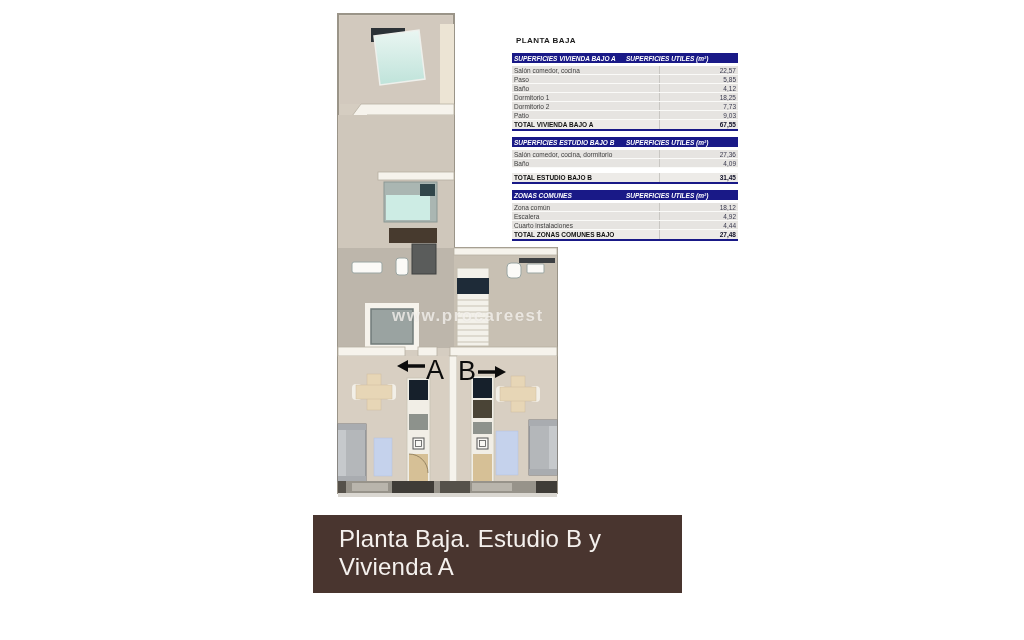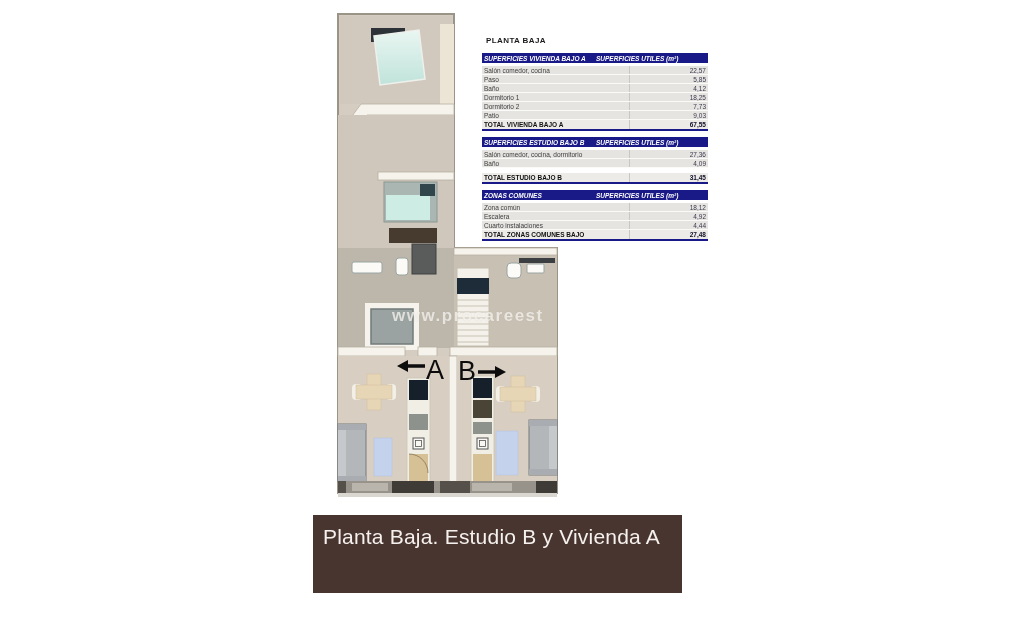--- a/index.html
+++ b/index.html
@@ -6,40 +6,40 @@
     font-family:"Liberation Sans","DejaVu Sans",sans-serif;}
   .stage{position:relative;width:1024px;height:640px;background:#fff;}
 
   
   .plan-svg{position:absolute;left:330px;top:5px;width:235px;height:500px;}
   .watermark{position:absolute;left:392px;top:306px;font-size:17px;letter-spacing:1.5px;
     color:rgba(252,250,246,0.72);text-shadow:0 0 1px rgba(140,134,122,0.25);
     font-weight:bold;white-space:nowrap;pointer-events:none;text-align:center;}
 
   
-  .tables-panel{position:absolute;left:482px;top:36px;width:226px;}
+  .tables-panel{position:absolute;left:512px;top:36px;width:226px;}
   .panel-title{font-size:8px;font-weight:bold;color:#1a1a1a;letter-spacing:0.4px;margin:0 0 8px 4px;}
   .area-table{width:226px;margin-bottom:6px;}
   .t-head{background:#191987;color:#ffffff;font-style:italic;font-weight:bold;font-size:6.5px;
     height:10px;display:flex;align-items:center;}
   .t-head-left{flex:1;padding-left:2px;white-space:nowrap;overflow:hidden;}
   .t-head-right{width:112px;white-space:nowrap;}
   .t-body{margin-top:3px;}
   .t-row{display:flex;height:8px;font-size:6.5px;background:#e6e4e1;border-bottom:1px solid #fafaf8;
     color:#3c3c3c;align-items:center;}
   .t-cell-label{flex:1;padding-left:2px;white-space:nowrap;overflow:hidden;}
   .t-cell-value{width:76px;text-align:right;padding-right:2px;border-left:1px solid #c9c7c3;
     height:100%;display:flex;align-items:center;justify-content:flex-end;color:#39394e;}
   .t-gap{height:5px;background:#ffffff;border:none;}
   .t-total{background:#edebe8;font-weight:bold;color:#101010;border-bottom:2px solid #191987;height:9px;}
   .t-total .t-cell-value{color:#101028;}
 
   
   .banner{position:absolute;left:313px;top:515px;width:369px;height:78px;background:#49352f;}
-  .banner-text{padding:10px 0 0 10px;font-size:21px;color:#f5f1ee;letter-spacing:0.2px;}
+  .banner-text{padding:10px 0 0 26px;font-size:24px;color:#f5f1ee;letter-spacing:0.2px;}
 </style>
 </head>
 <body>
 
 <div class="stage">
 
   <svg class="plan-svg" viewBox="330 5 235 500" xmlns="http://www.w3.org/2000/svg">
     <defs>
       <linearGradient id="mint" x1="0" y1="0" x2="0" y2="1">
         <stop offset="0" stop-color="#eaf6f2"></stop>

